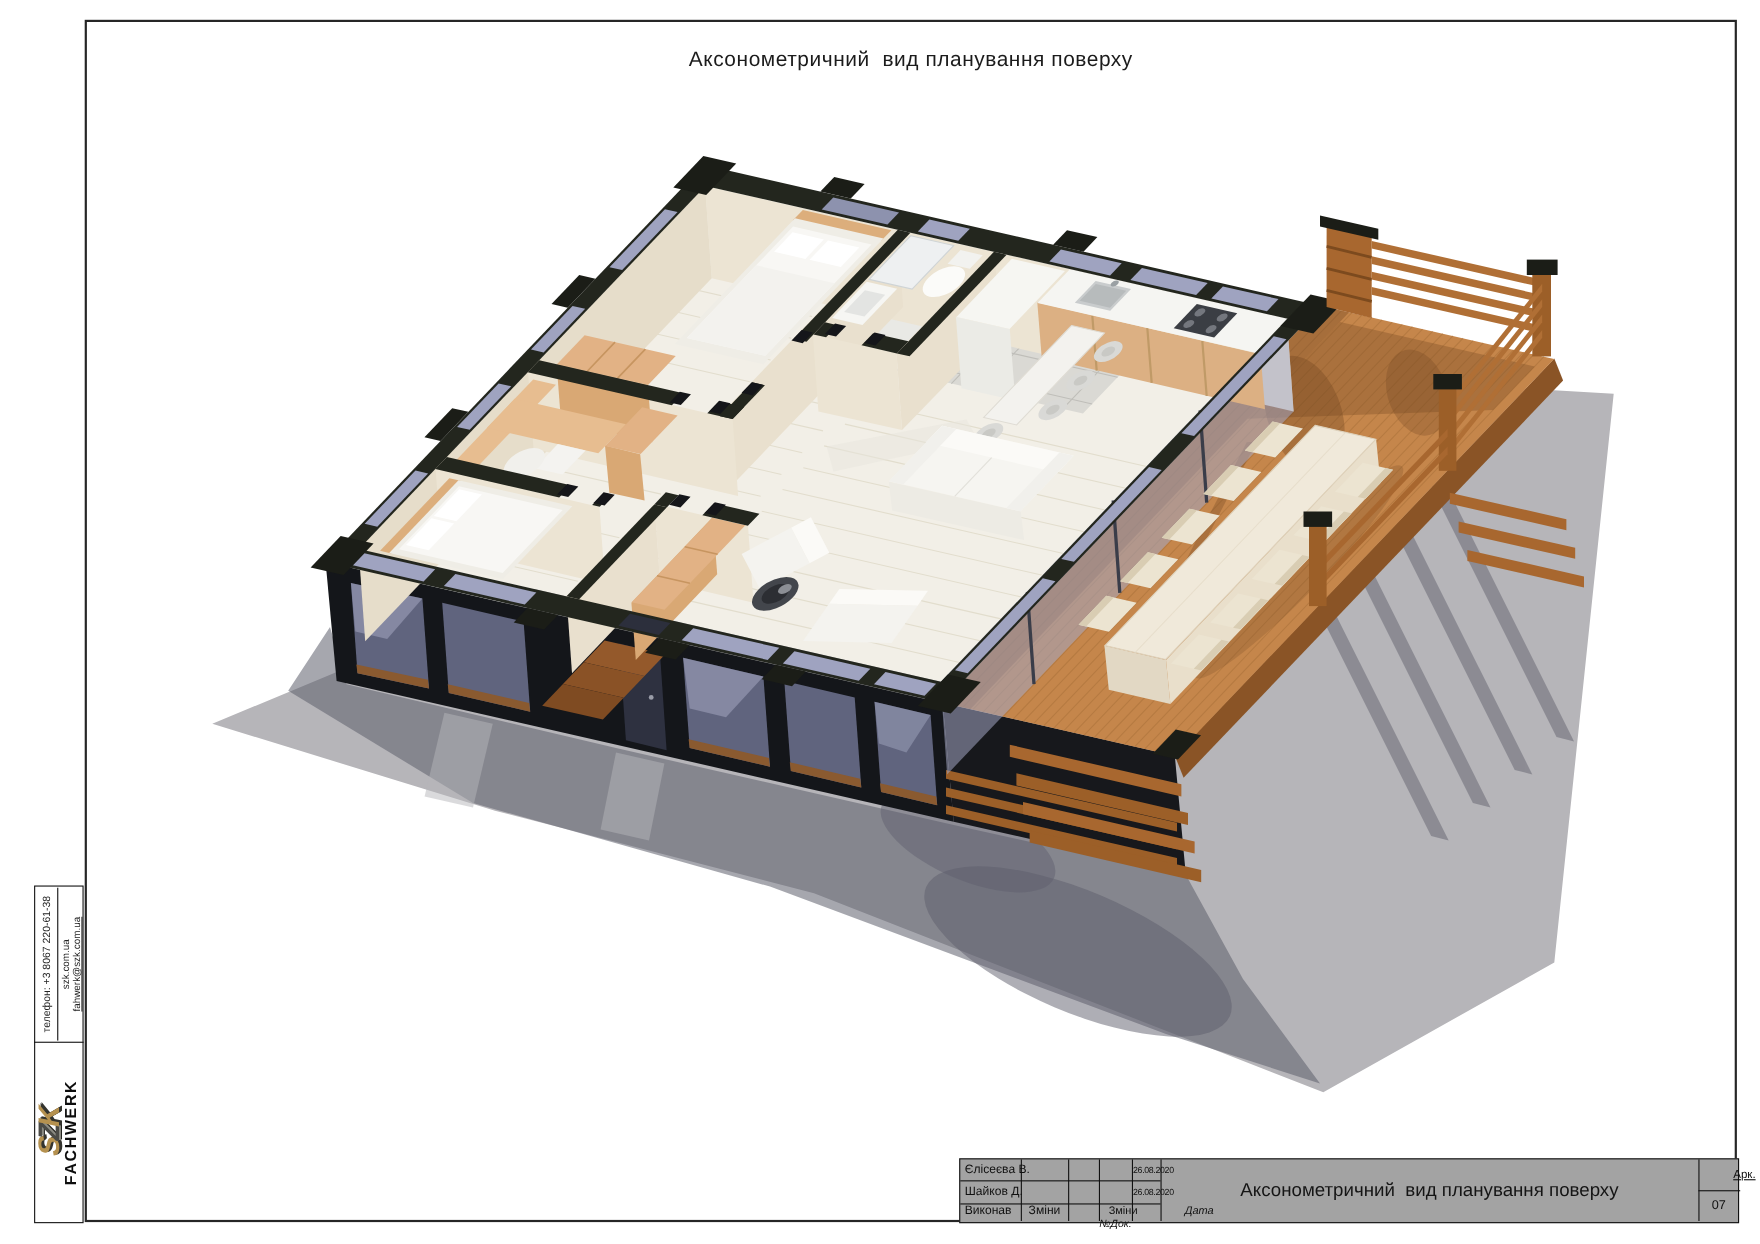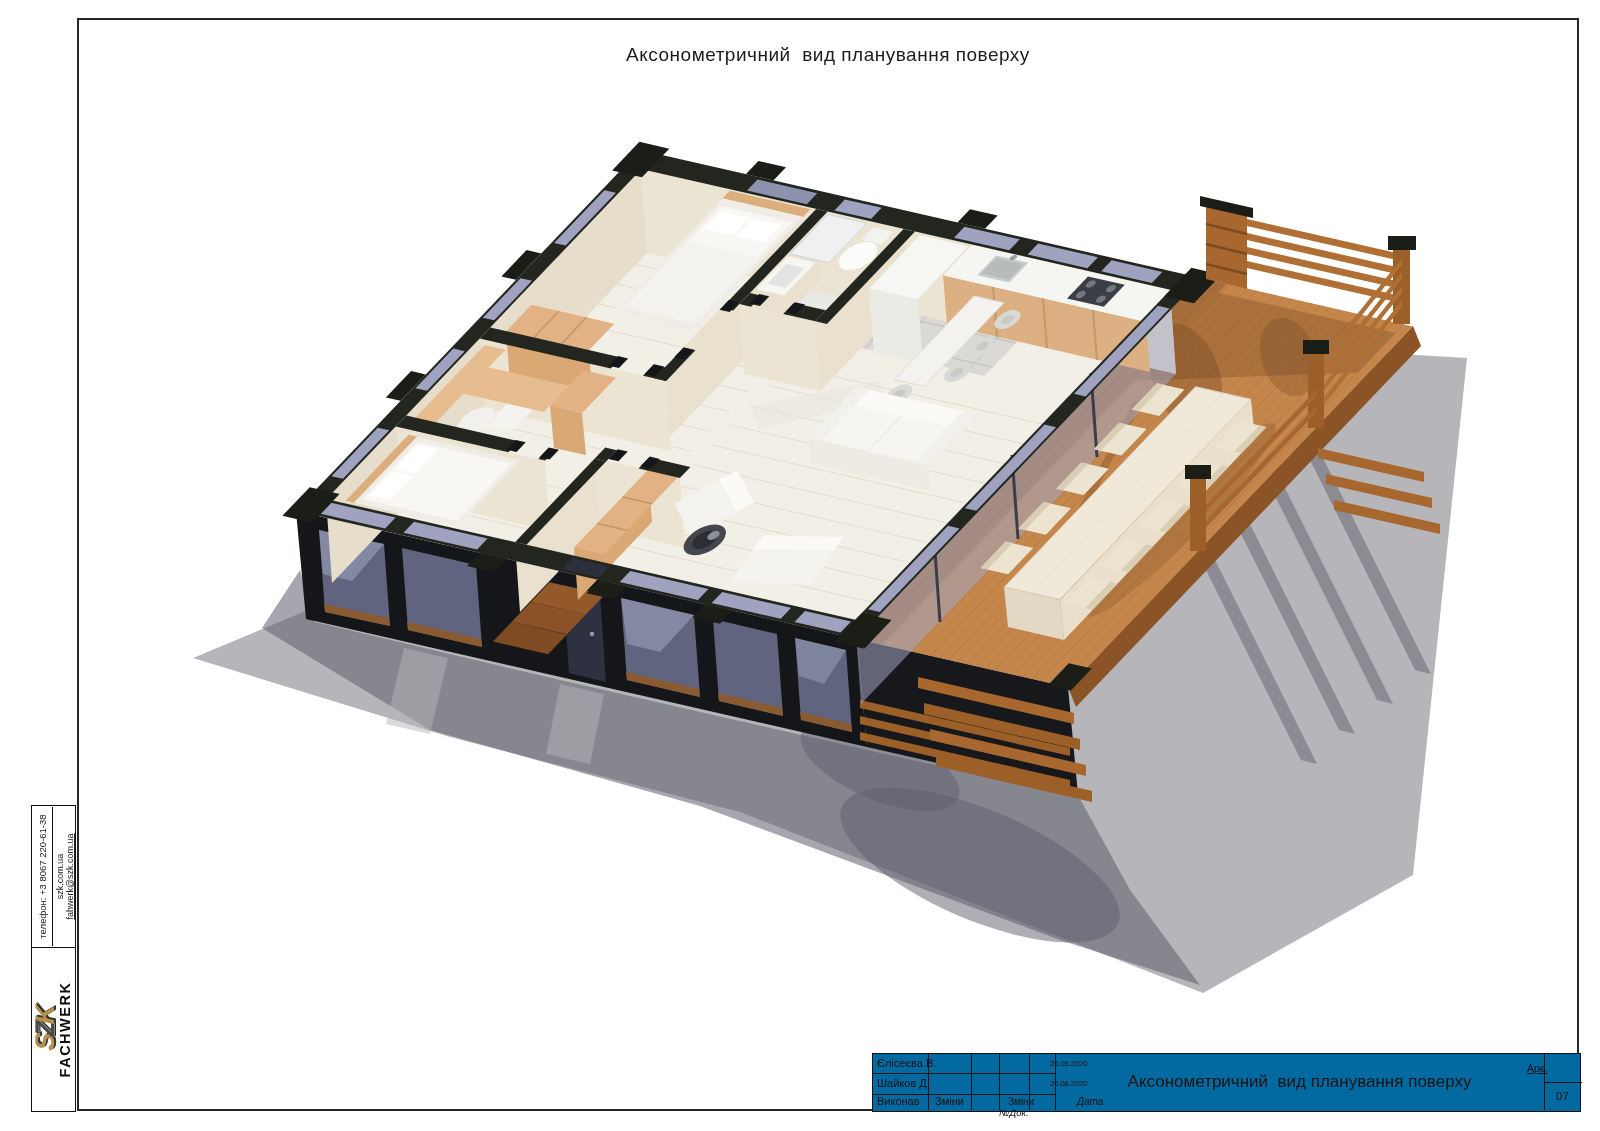--- a/index.html
+++ b/index.html
@@ -26,29 +26,29 @@
             transform:rotate(-90deg);transform-origin:0 0;}
   #logo-szk{height:25px;text-align:center;font-weight:bold;font-size:27px;line-height:25px;
             transform:skewX(-12deg);letter-spacing:-4px;}
   #logo-szk .g{color:#b5914f;text-shadow:1px 1px 0 #34342f,2px 2px 0 #34342f;}
   #logo-szk .d{color:#4a4a46;text-shadow:1px 1px 0 #8a8a82,2px 2px 0 #23231f;}
   #logo-fachwerk{height:15px;text-align:center;font-weight:bold;font-size:14.5px;
                  letter-spacing:1.5px;color:#0d0d0d;line-height:15px;}
 
   
   #stamp{position:absolute;left:872px;top:1053px;width:709px;height:59px;
-         border:1.5px solid #111;box-sizing:border-box;background:#0369a1;}
+         border:1.5px solid #111;box-sizing:border-box;background:#a3a3a3;}
   .vl{position:absolute;top:0;width:1px;background:#111;}
   .hl{position:absolute;left:0;height:1px;background:#111;}
   .cell{position:absolute;font-size:11px;line-height:19px;white-space:nowrap;overflow:visible;}
-  .date-cell{font-size:8px;line-height:19px;letter-spacing:-.3px;margin-left:20px;}
+  .date-cell{font-size:8px;line-height:19px;letter-spacing:-.3px;}
   .it{font-style:italic;}
   #stamp-title{position:absolute;left:182px;top:0;width:489px;height:56px;text-align:center;
                font-size:17px;line-height:56px;color:#151515;white-space:pre;}
-  #ark-label{position:absolute;left:654px;top:0;width:37px;height:28px;text-align:left;
+  #ark-label{position:absolute;left:686px;top:0;width:37px;height:28px;text-align:right;
              font-size:10.5px;line-height:28px;text-decoration:underline;}
   #ark-num{position:absolute;left:671px;top:29px;width:37px;height:27px;text-align:center;
            font-size:11.5px;line-height:27px;}
 </style>
 </head>
 <body>
 
 <div id="page">
   <div id="frame"></div>
 

